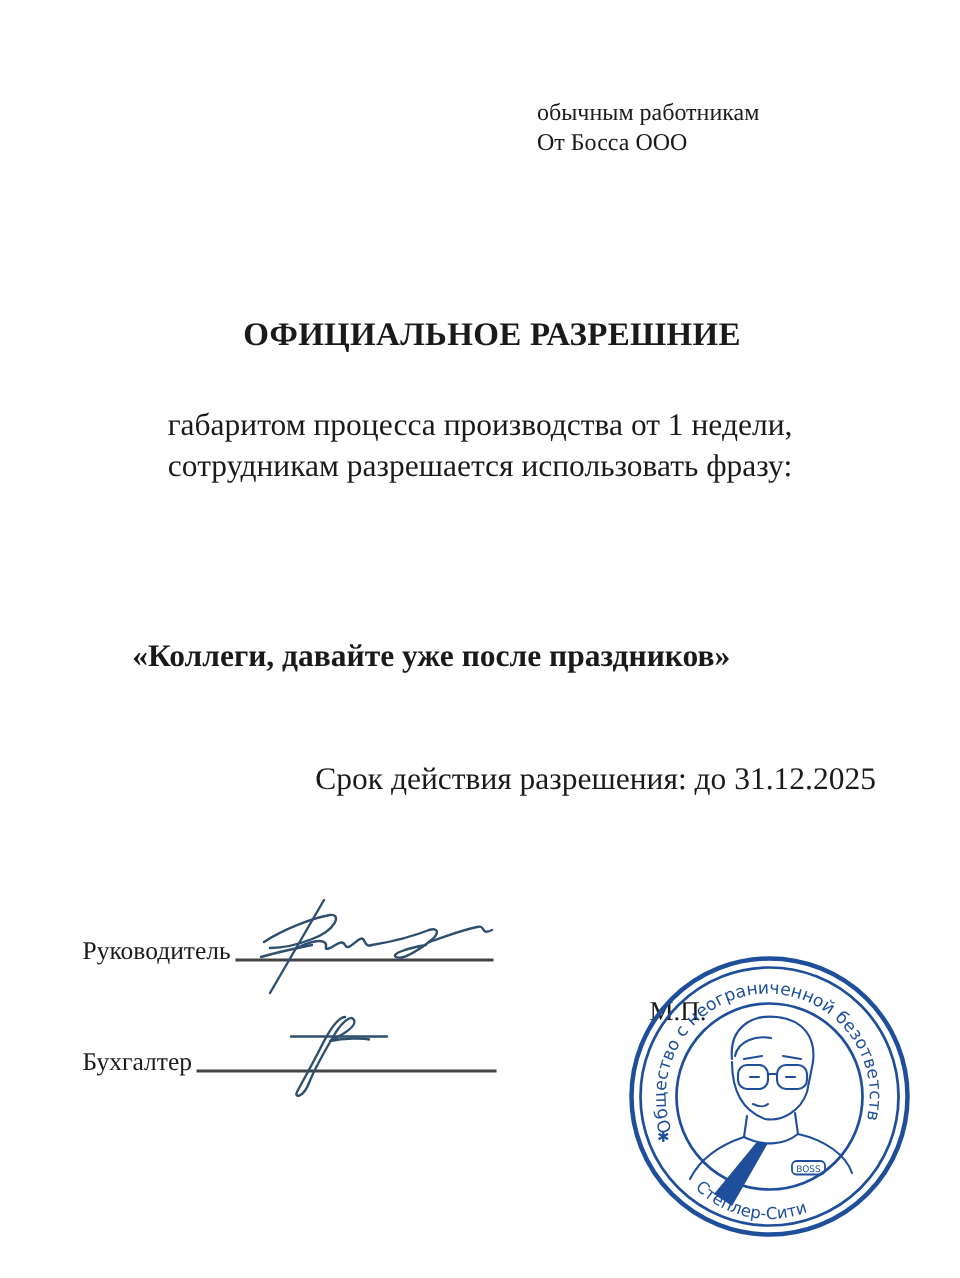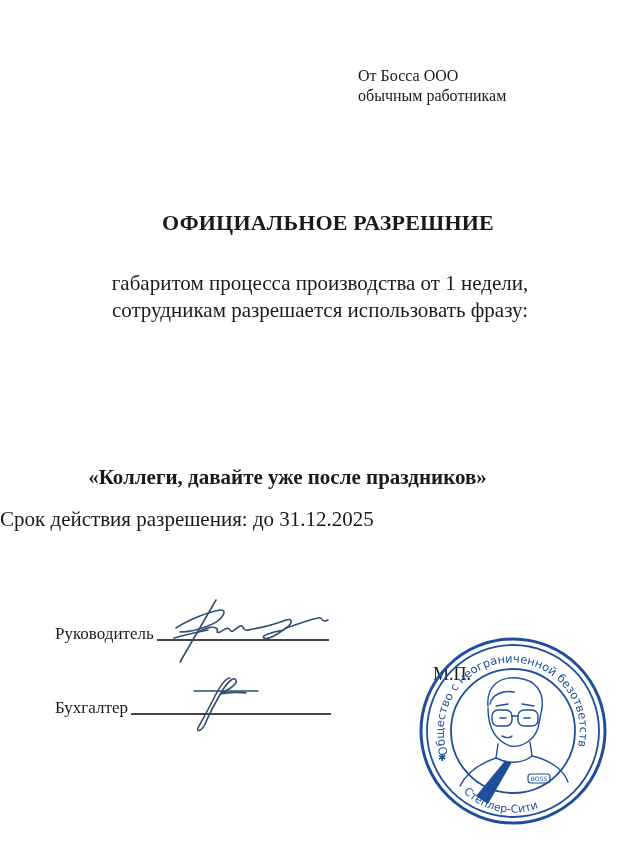--- a/index.html
+++ b/index.html
@@ -42,28 +42,27 @@
       line-height: 27px;
     }
     .phrase {
       position: absolute;
       left: 0;
       width: 575px;
       top: 425px;
       text-align: center;
       font-size: 21px;
       font-weight: bold;
-      margin-top: 40px;
     }
     .validity {
       position: absolute;
       left: 0;
       width: 584px;
       top: 507px;
-      text-align: left;
+      text-align: right;
       font-size: 21px;
     }
     .sig-row {
       position: absolute;
       left: 55px;
       font-size: 17px;
       display: flex;
       align-items: flex-end;
     }
     .sig-row.head { top: 624px; }
@@ -92,22 +91,22 @@
       top: 636px;
       width: 190px;
       height: 190px;
       z-index: 3;
     }
   </style>
 </head>
 <body>
 
 <div class="addressee">
+  <div>обычным работникам</div>
   <div>От Босса ООО</div>
-  <div>обычным работникам</div>
 </div>
 
 <div class="title">ОФИЦИАЛЬНОЕ РАЗРЕШНИЕ</div>
 
 <div class="body-text">
   <div>габаритом процесса производства от 1 недели,</div>
   <div>сотрудникам разрешается использовать фразу:</div>
 </div>
 
 <div class="phrase">«Коллеги, давайте уже после праздников»</div>

